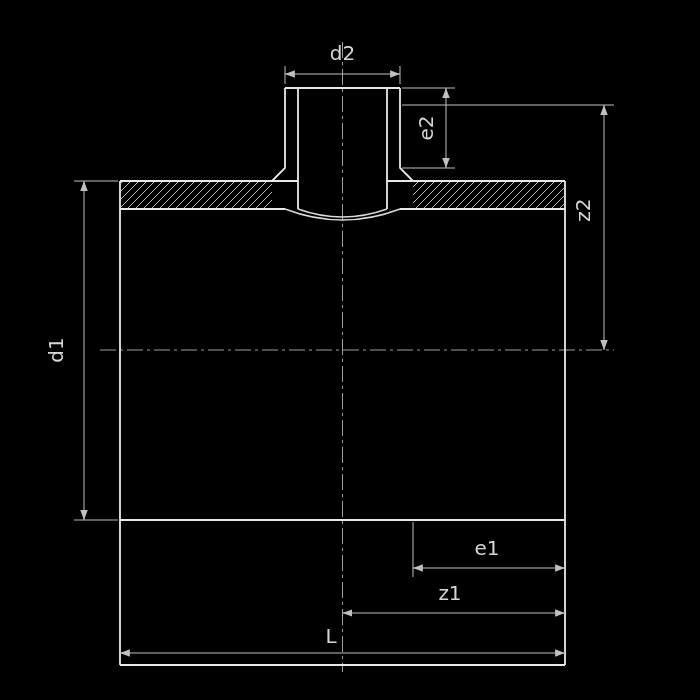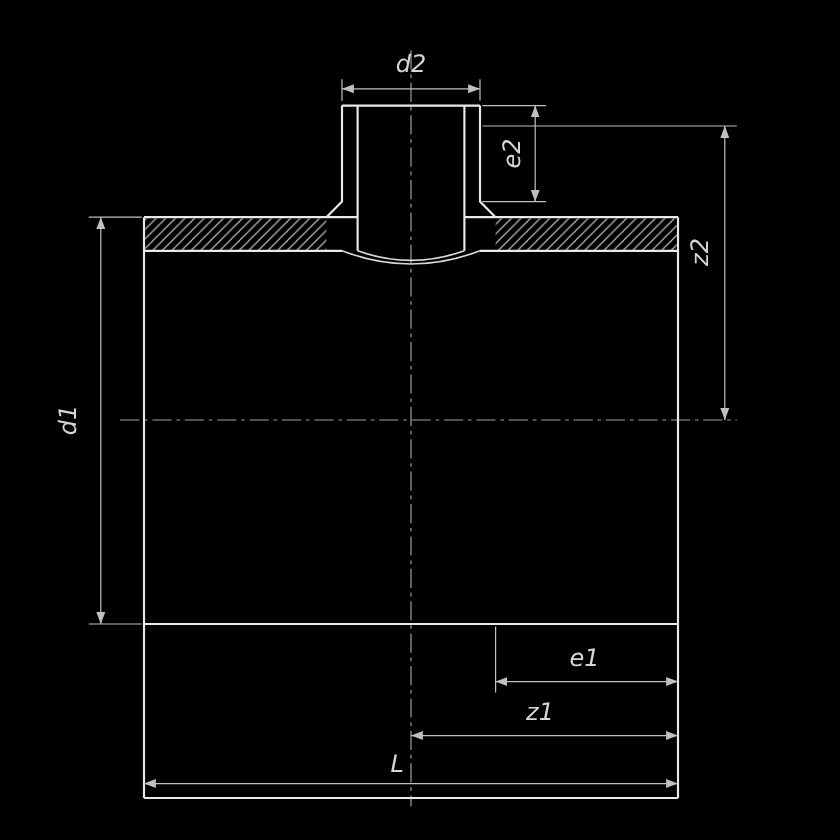--- a/index.html
+++ b/index.html
@@ -7,21 +7,20 @@
     padding: 0;
     background: #000;
   }
   .canvas {
     position: relative;
     width: 700px;
     height: 700px;
     background: #000000;
     overflow: hidden;
     font-family: "DejaVu Sans", "Liberation Sans", sans-serif;
-    font-style: italic;
   }
   svg { display: block; }
   .outline   { stroke: #e8e8e8; stroke-width: 1.8; fill: none; }
   .thin      { stroke: #dadada; stroke-width: 1.4; fill: none; }
   .dim       { stroke: #c0c0c0; stroke-width: 1;   fill: none; }
   .center    { stroke: #9f9f9f; stroke-width: 1;   fill: none;
                stroke-dasharray: 16 4 3 4; }
   .dim-text  { fill: #d6d6d6; font-size: 20px;
                font-family: "DejaVu Sans", "Liberation Sans", sans-serif; }
 </style>

